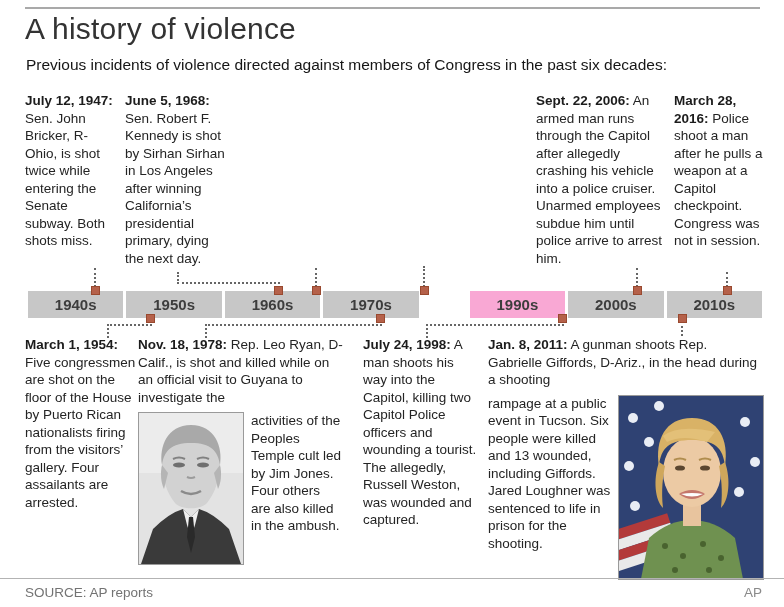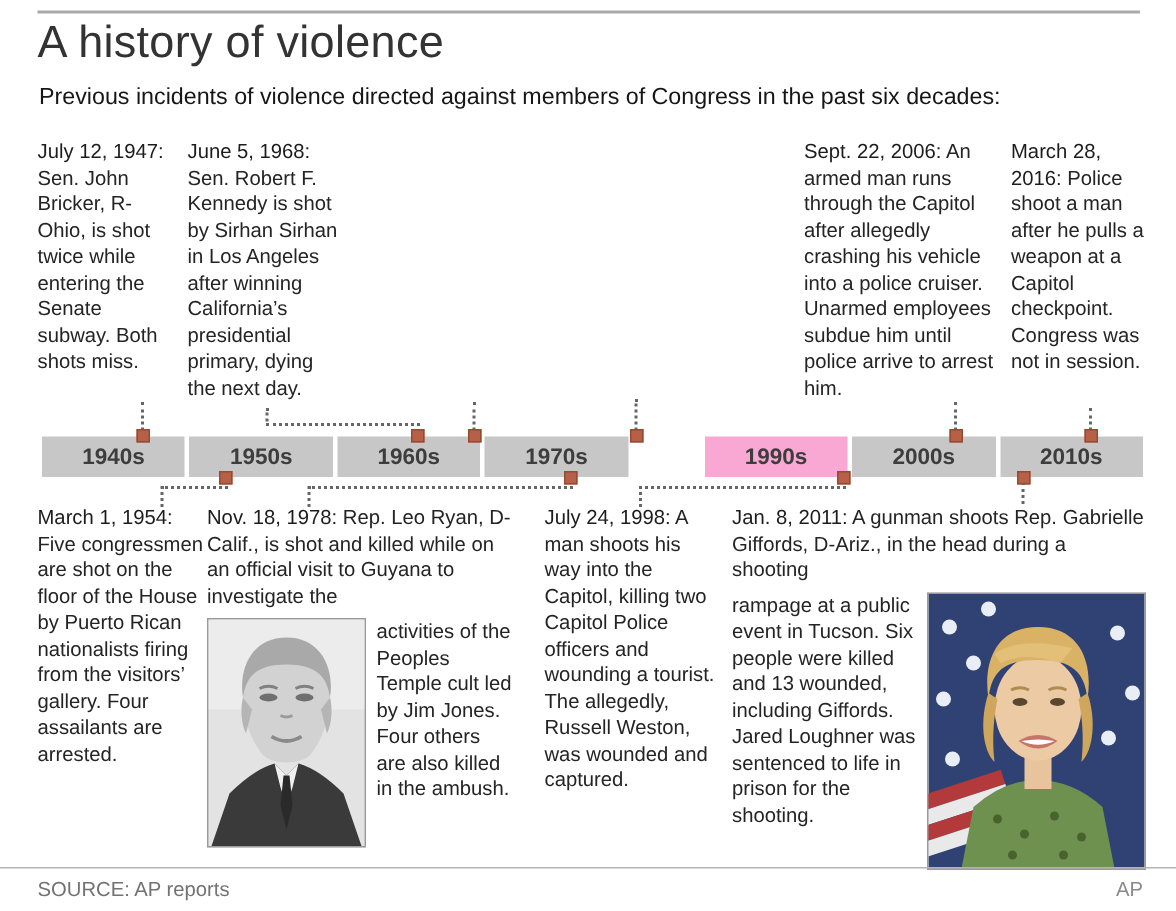--- a/index.html
+++ b/index.html
@@ -3,21 +3,21 @@
 <meta charset="utf-8">
 <style>
   html,body{margin:0;padding:0;background:#fff;}
   #page{position:relative;width:784px;height:607px;background:#ffffff;overflow:hidden;
         font-family:"Liberation Sans","DejaVu Sans",sans-serif;color:#222;}
   .abs{position:absolute;}
   #top-rule{left:25px;top:7px;width:735px;height:2px;background:#a9a9a9;}
   #page-title{left:25px;top:12px;font-size:30px;font-weight:400;color:#333;letter-spacing:.2px;}
   #page-subtitle{left:26px;top:56px;font-size:15.5px;color:#161616;}
   .entry{font-size:13.5px;line-height:17.5px;color:#242424;}
-  .entry b{font-weight:normal;color:#1c1c1c;}
+  .entry b{font-weight:bold;color:#1c1c1c;}
   .entry p{margin:0;}
   
   #ev1947{left:25px;top:92px;width:88px;}
   #ev1968{left:125px;top:92px;width:103px;}
   #ev1971{left:248px;top:92px;width:142px;}
   #ev1983{left:398px;top:92px;width:122px;}
   #ev2006{left:536px;top:92px;width:133px;}
   #ev2016{left:674px;top:92px;width:90px;}
   
   #timeline{left:28px;top:291px;width:734px;height:27px;display:flex;gap:3px;}

